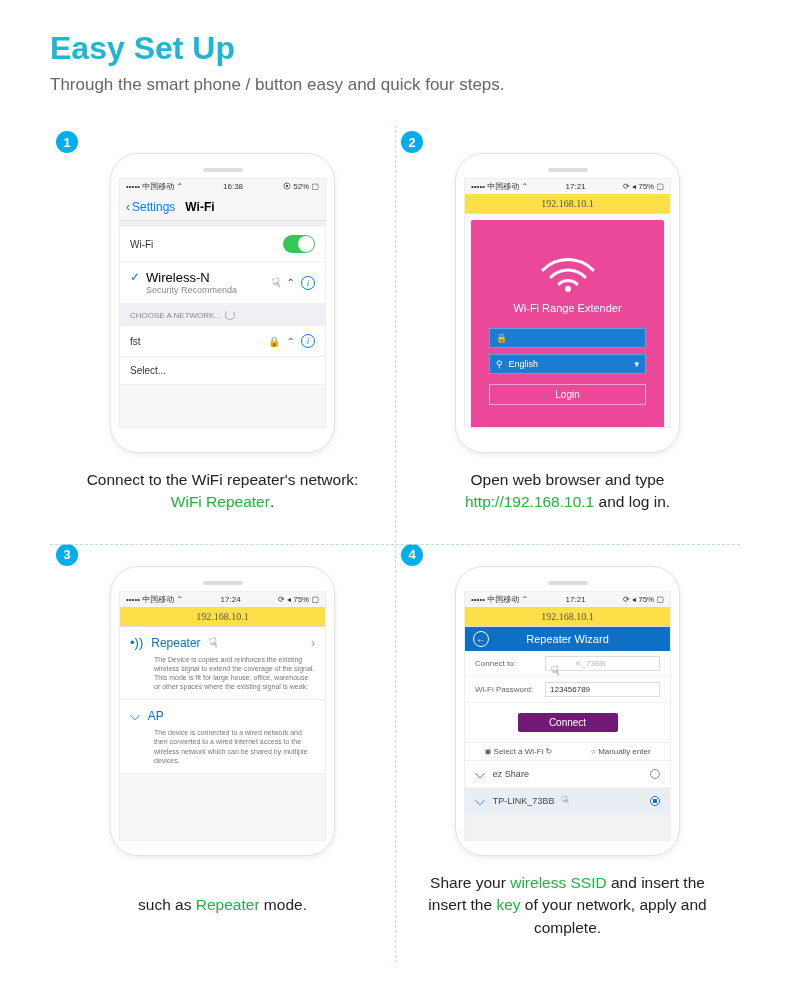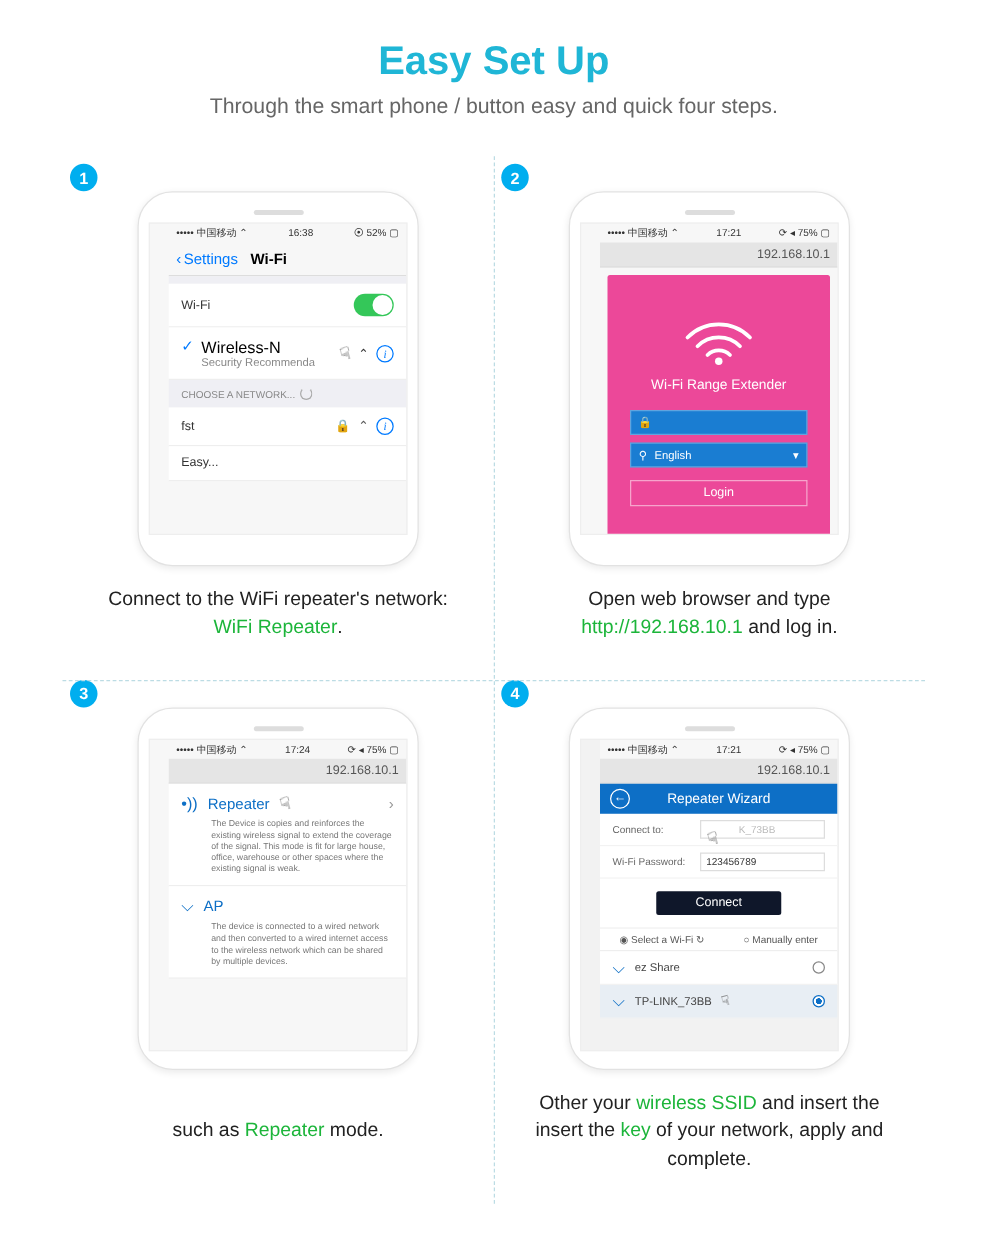--- a/index.html
+++ b/index.html
@@ -1,54 +1,54 @@
 <!DOCTYPE html>
 <html><head>
 <meta charset="utf-8">
 <style>
   * { margin: 0; padding: 0; box-sizing: border-box; }
   body { font-family: -apple-system, BlinkMacSystemFont, "Segoe UI", Arial, sans-serif; background: #fff; width: 790px; }
   .wrap { width: 790px; padding: 30px 50px 40px; }
-  .header { text-align: center; margin-bottom: 30px; }
+  .header { margin-bottom: 30px; }
   .title { color: #1fb6d6; font-size: 32px; font-weight: 700; margin-bottom: 8px; }
   .subtitle { color: #666; font-size: 17px; }
   .grid { display: grid; grid-template-columns: 1fr 1fr; position: relative; }
   .grid::before { content:""; position:absolute; left:50%; top:0; bottom:0; border-left: 1px dashed #bcdce4; }
   .grid::after { content:""; position:absolute; top:50%; left:0; right:0; border-top: 1px dashed #bcdce4; }
   .cell { padding: 18px 10px 24px; position: relative; }
   .badge { width:22px; height:22px; border-radius:50%; background:#00aeef; color:#fff; font-size:13px; font-weight:700; display:flex; align-items:center; justify-content:center; position:absolute; top:6px; left:6px; }
   .phone { width:225px; height:300px; margin: 10px auto 16px; background:#fff; border:1px solid #e2e2e2; border-radius:28px; padding:8px 8px 0; box-shadow: 0 2px 6px rgba(0,0,0,0.08); position:relative; }
   .phone.short { height: 290px; }
   .speaker { width:40px; height:4px; background:#ddd; border-radius:3px; margin:6px auto 6px; }
-  .screen { background:#f7f7f7; border:1px solid #eee; height:250px; overflow:hidden; font-size:10px; color:#333; position:relative;padding-left:15px; }
+  .screen { background:#f7f7f7; border:1px solid #eee; height:250px; overflow:hidden; font-size:10px; color:#333; position:relative; }
   .statusbar { display:flex; justify-content:space-between; align-items:center; padding:2px 6px; font-size:8px; color:#333; background:#f7f7f7; }
   .navbar { background:#f7f7f7; border-bottom:1px solid #ddd; display:flex; align-items:center; padding:6px 6px; gap:4px; font-size:12px; }
   .back { color:#007aff; font-size:12px; display:flex; align-items:center; gap:2px; }
   .navtitle { font-weight:600; color:#000; margin-left:6px; }
   .row { background:#fff; border-bottom:1px solid #eee; display:flex; align-items:center; justify-content:space-between; padding:8px 10px; }
   .section-lbl { font-size:8px; color:#888; padding:6px 10px; display:flex; align-items:center; gap:4px; background:#efeff4; }
   .toggle { width:32px; height:18px; background:#34c759; border-radius:10px; position:relative; }
   .toggle::after { content:""; position:absolute; right:1px; top:1px; width:16px; height:16px; background:#fff; border-radius:50%; }
   .check { color:#007aff; font-size:12px; margin-right:6px; }
-  .browserbar { background:#e5e5e5; text-align:right; padding:4px 6px; border-bottom:1px solid #ddd; font-size:10px; color:#555; }
+  .browserbar { background:#fde047; text-align:center; padding:4px 6px; border-bottom:1px solid #ddd; font-size:10px; color:#555;font-family:Liberation Serif, serif; }
   .bluepanel { background:#ec4899; margin:6px; border-radius:2px; padding:16px 10px 10px; text-align:center; color:#fff; height: calc(100% - 34px); }
   .wifi-arcs { margin: 6px auto 10px; display:block;}
   .ext-title { font-size:11px; margin-bottom:14px; }
   .inputrow { background:#1a7dd2; border:1px solid rgba(255,255,255,.3); margin:6px 8px; height:20px; display:flex; align-items:center; padding:0 6px; gap:6px; font-size:9px; color:#fff; }
   .loginbtn { border:1px solid rgba(255,255,255,.5); margin:10px 8px 12px; padding:4px; font-size:10px; cursor:pointer; }
   .bluebar { background:#0d6fc6; color:#fff; text-align:center; padding:6px; font-size:11px; display:flex; align-items:center; justify-content:center; position:relative; }
   .bluebar .backc { position:absolute; left:8px; width:16px; height:16px; border:1.5px solid #fff; border-radius:50%; display:flex; align-items:center; justify-content:center; font-size:10px; }
   .mode { background:#fff; padding:8px 10px; border-bottom:1px solid #eee; }
   .mode-h { display:flex; align-items:center; gap:8px; color:#0d6fc6; font-size:12px; font-weight:500; margin-bottom:4px; }
   .mode-d { font-size:7px; color:#777; line-height:1.3; padding-left:24px; }
   .chev { margin-left:auto; color:#999; }
   .formrow { display:flex; align-items:center; padding:5px 10px; font-size:8px; color:#666; background:#fff; border-bottom:1px solid #f2f2f2; }
   .formrow span:first-child { width:70px; }
   .fieldbox { flex:1; background:#fff; border:1px solid #ddd; padding:2px 4px; font-size:8px; color:#333; }
-  .connectbtn { background:#0f172a; color:#fff; text-align:center; margin:6px auto; width:100px; padding:4px; font-size:10px; border-radius:2px; }
+  .connectbtn { background:#701a75; color:#fff; text-align:center; margin:6px auto; width:100px; padding:4px; font-size:10px; border-radius:2px; }
   .tabrow { display:flex; justify-content:space-around; font-size:8px; padding:4px 0; border-bottom:1px solid #eee; background:#fff; color:#555; }
   .netrow { display:flex; align-items:center; gap:8px; padding:5px 10px; font-size:9px; background:#fff; border-bottom:1px solid #f2f2f2; color:#444; }
   .netrow.sel { background:#e8eef4; }
   .radio { width:10px; height:10px; border:1px solid #888; border-radius:50%; margin-left:auto; }
   .radio.on { background: radial-gradient(#0d6fc6 40%, #fff 45%); border-color:#0d6fc6;}
   .caption { text-align:center; font-size:15.5px; color:#222; line-height:1.45; padding: 0 8px; }
   .g { color:#1cb53a; font-weight:500; }
   .cursor { display:inline-block; transform: rotate(-15deg); font-size:14px; filter: drop-shadow(0 0 1px #fff); }
   .spinner { width:10px; height:10px; border:1.5px solid #aaa; border-top-color:transparent; border-radius:50%; display:inline-block; }
   .info-i { display:inline-flex; width:14px; height:14px; border:1.2px solid #007aff; color:#007aff; border-radius:50%; align-items:center; justify-content:center; font-size:9px; font-style:italic; font-family: serif;}
@@ -104,21 +104,21 @@
           </div>
           <div class="row">
             <span>fst</span>
             <div style="display:flex;gap:6px;align-items:center;font-size:10px;color:#555">
               <span>🔒</span>
               <span>⌃</span>
               <span class="info-i">i</span>
             </div>
           </div>
           <div class="row">
-            <span>Easy...</span>
+            <span>Select...</span>
           </div>
         </div>
       </div>
       <div class="caption">
         <span>Connect to the WiFi repeater's network:</span><br>
         <span class="g">WiFi Repeater</span><span>.</span>
       </div>
     </div>
 
     <div class="cell">
@@ -236,19 +236,19 @@
           <div class="netrow sel">
             <span class="sigicon">⌵</span>
             <span>TP-LINK_73BB</span>
             <span class="cursor" style="color:#333;font-size:11px">☟</span>
             <span class="radio on"></span>
           </div>
 
         </div>
       </div>
       <div class="caption">
-        <span>Other your </span><span class="g">wireless SSID</span><span> and insert the </span><br>
+        <span>Share your </span><span class="g">wireless SSID</span><span> and insert the </span><br>
         <span>insert the </span><span class="g">key</span><span> of your network, apply and complete.</span>
       </div>
     </div>
 
   </div>
 </div>
 
 </body></html>

